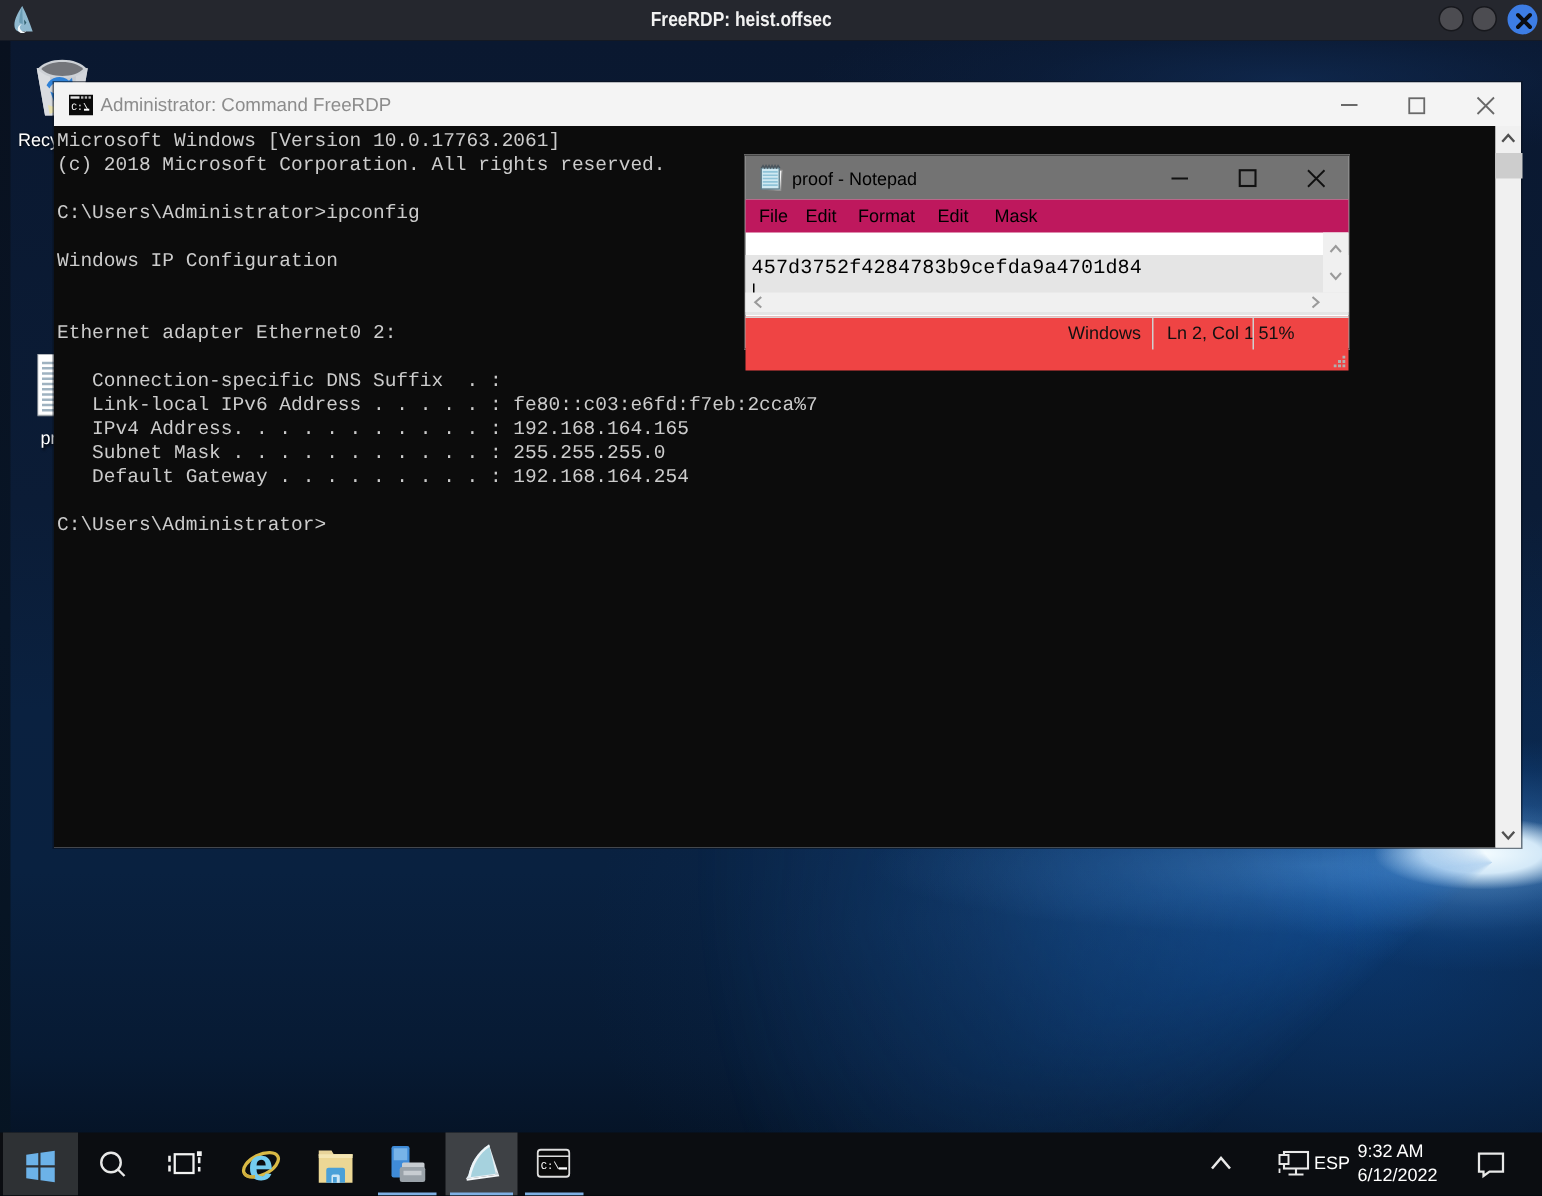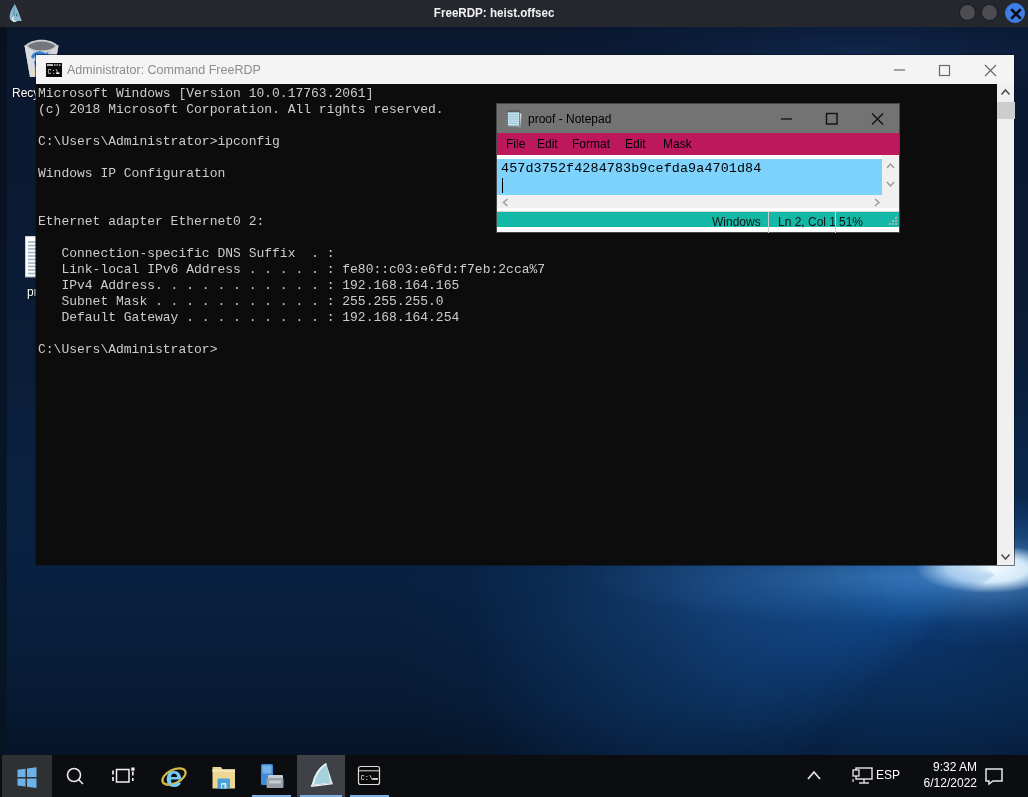--- a/index.html
+++ b/index.html
@@ -39,32 +39,32 @@
 #cmdbody pre{font-family:"Liberation Mono",monospace;font-size:13px;line-height:16px;color:#cccccc;padding:2px 0 0 2px}
 #cmdscroll{position:absolute;right:0;top:29px;width:17px;height:481px;background:#f0f0f0}
 #cmdscroll .thumb{position:absolute;left:0;top:18px;width:18px;height:17px;background:#cdcdcd}
 
 #np{position:absolute;left:496px;top:103px;width:404px;height:130px;z-index:20;background:#fff;border:1px solid #474747}
 #nptitle{position:absolute;left:0;top:0;width:100%;height:29px;background:#737373}
 #nptitle .t{position:absolute;left:31px;top:8px;font-size:12px;color:#000}
 .nbtn{position:absolute;top:0;width:45px;height:29px;color:#000}
 #npmenu{position:absolute;left:0;top:29px;width:100%;height:22px;background:#be185d;font-size:12px;color:#000}
 #npmenu span{position:absolute;top:4px}
-#nptext{position:absolute;left:0;top:55px;width:100%;height:40px;background:#7dd3fc}
+#nptext{position:absolute;left:0;top:66px;width:100%;height:40px;background:#e5e5e5}
 #nptext .txt{position:absolute;left:4px;top:2px;font-family:"Liberation Mono",monospace;font-size:13.4px;letter-spacing:.1px;color:#000}
 #nptext .caret{position:absolute;left:5px;top:19px;width:1px;height:15px;background:#000}
 #npvscroll{position:absolute;right:0;top:51px;width:17px;height:40px;background:#f0f0f0;color:#7a7a7a}
 #nphscroll{position:absolute;left:0;top:91px;width:402px;height:13px;background:#f0f0f0;color:#7a7a7a}
-#npstatus{position:absolute;left:0;top:107px;width:402px;height:16px;background:#14b8a6;border-top:1px solid #d7d7d7;font-size:12px;color:#111}
+#npstatus{position:absolute;left:0;top:107px;width:402px;height:36px;background:#ef4444;border-top:1px solid #d7d7d7;font-size:12px;color:#111}
 #npstatus .sep{position:absolute;top:0;width:1px;height:21px;background:#d0d0d0}
 
 #taskbar{position:absolute;left:0;top:755px;width:1028px;height:42px;background:#0b0d11;z-index:40}
 .tbtn{position:absolute;top:0;width:48px;height:42px}
 .tuline{position:absolute;top:39.5px;height:2px;background:#7fb0e4}
-#clock{position:absolute;right:51px;top:4px;width:72px;text-align:right;font-size:12px;line-height:16px;color:#fff}
+#clock{position:absolute;right:51px;top:4px;width:72px;text-align:left;font-size:12px;line-height:16px;color:#fff}
 #esp{position:absolute;right:128px;top:13px;font-size:12px;color:#fff}
 </style></head>
 <body>
 <div id="screen">
 
   <div id="desktop">
       <div id="beam"></div>
       <div class="dkleft"></div>
     </div>
 

